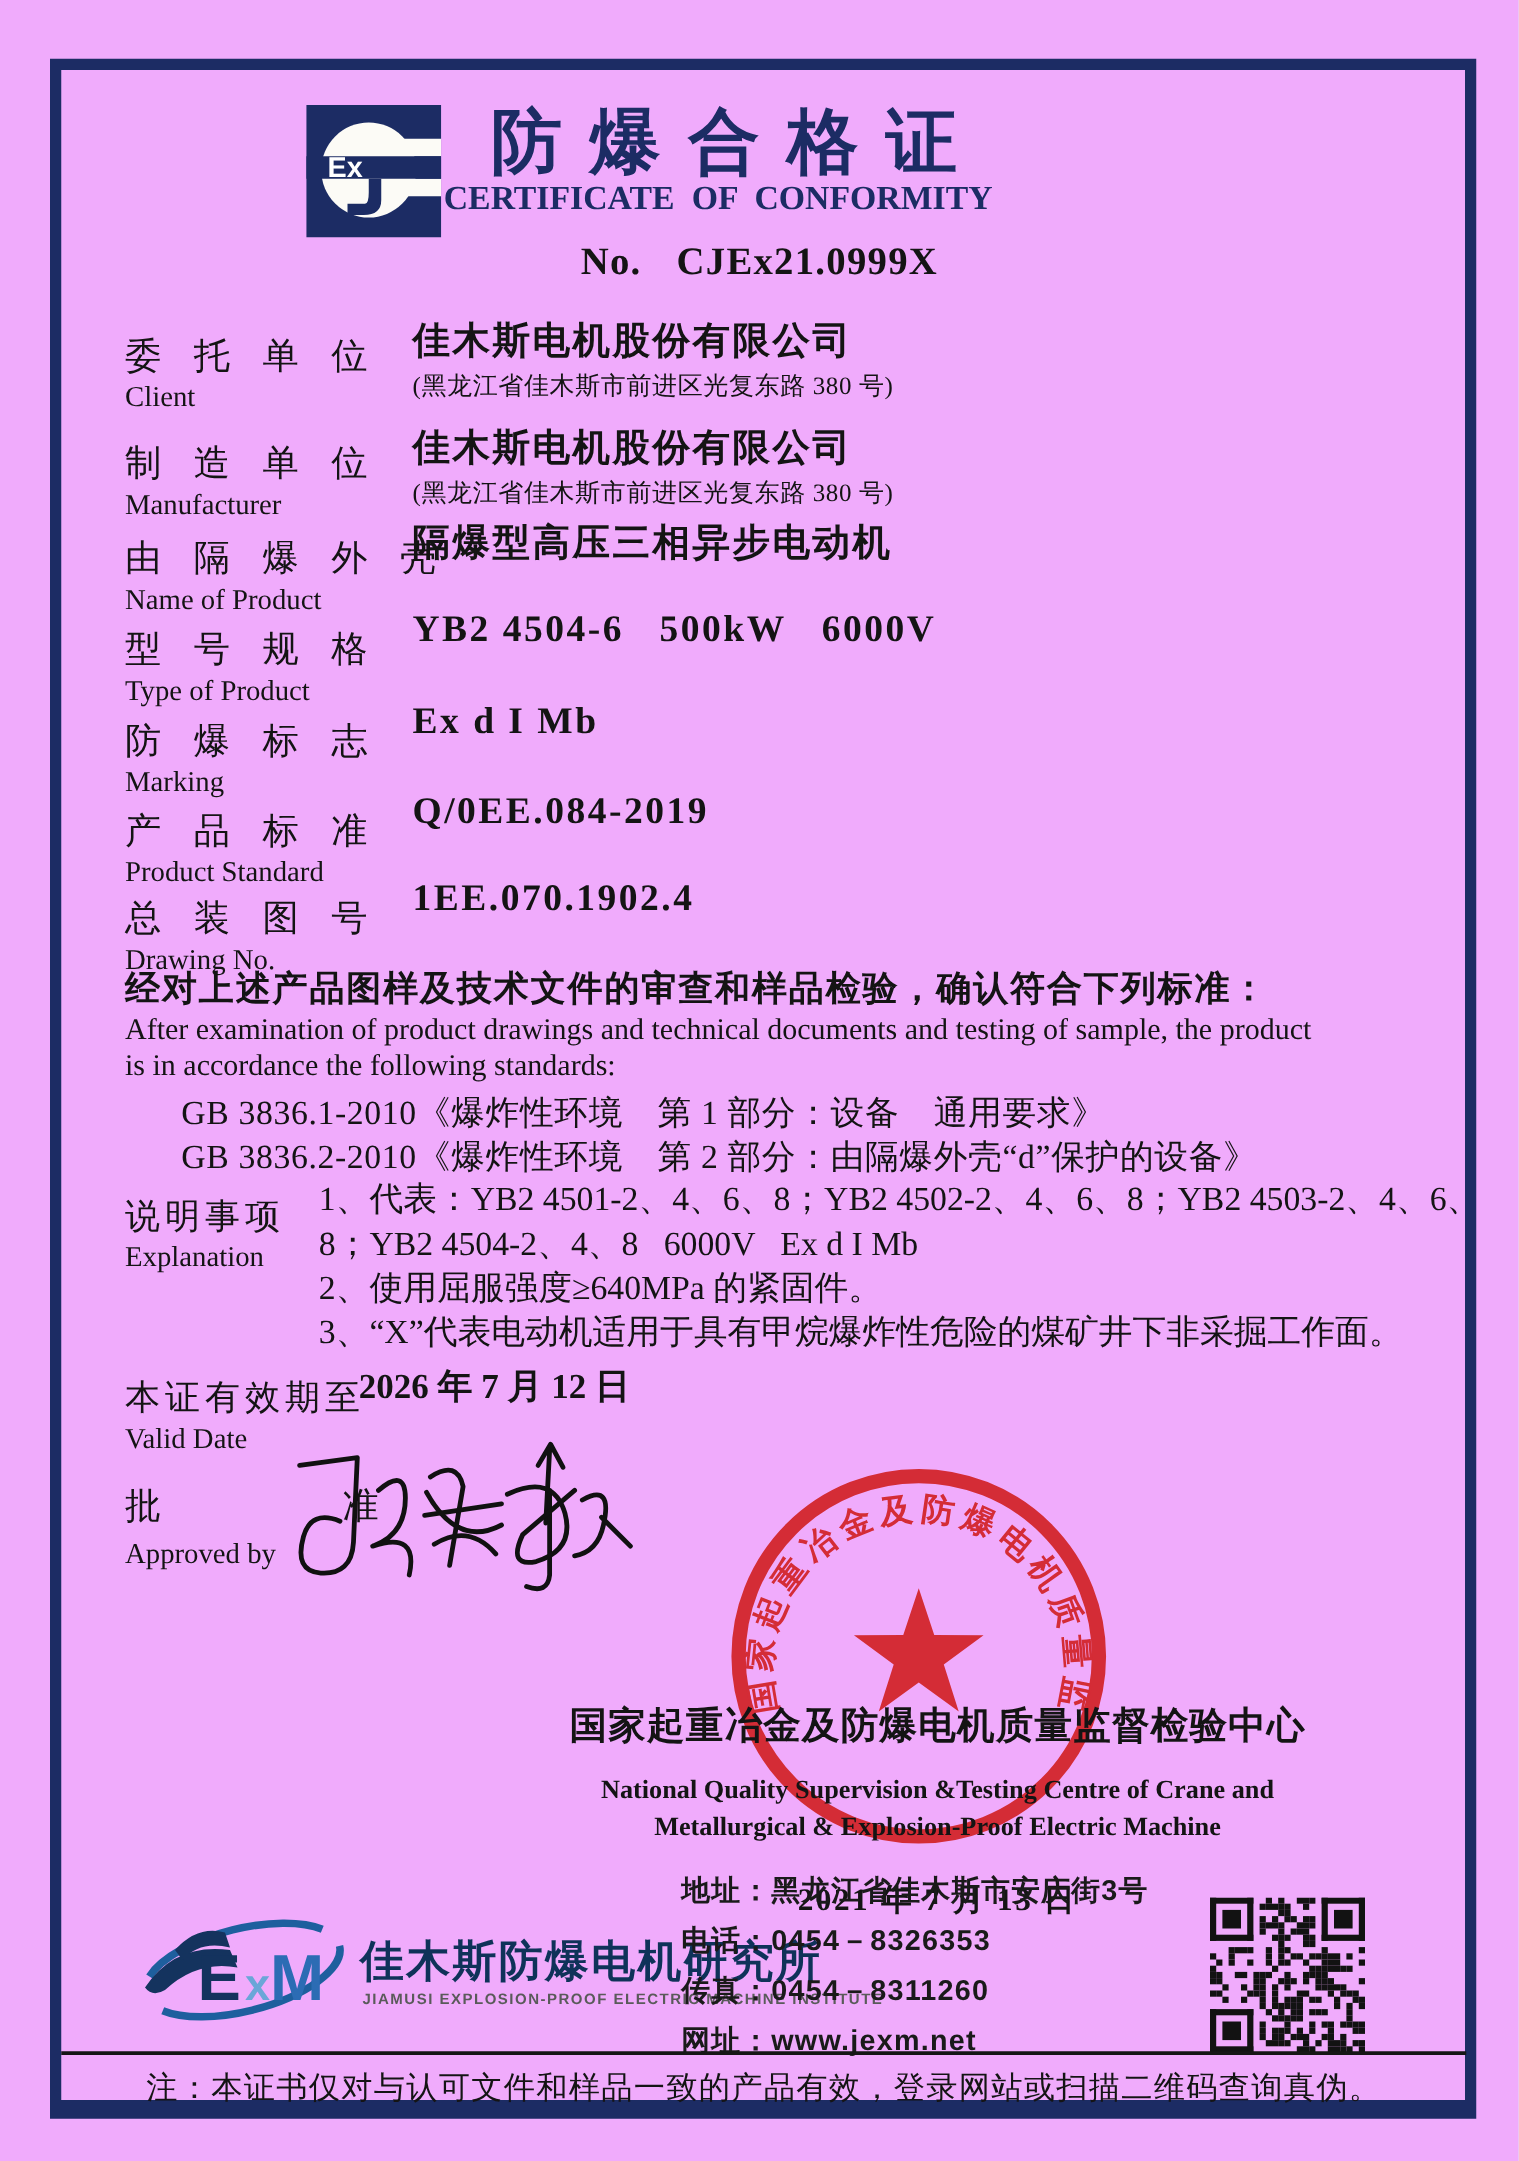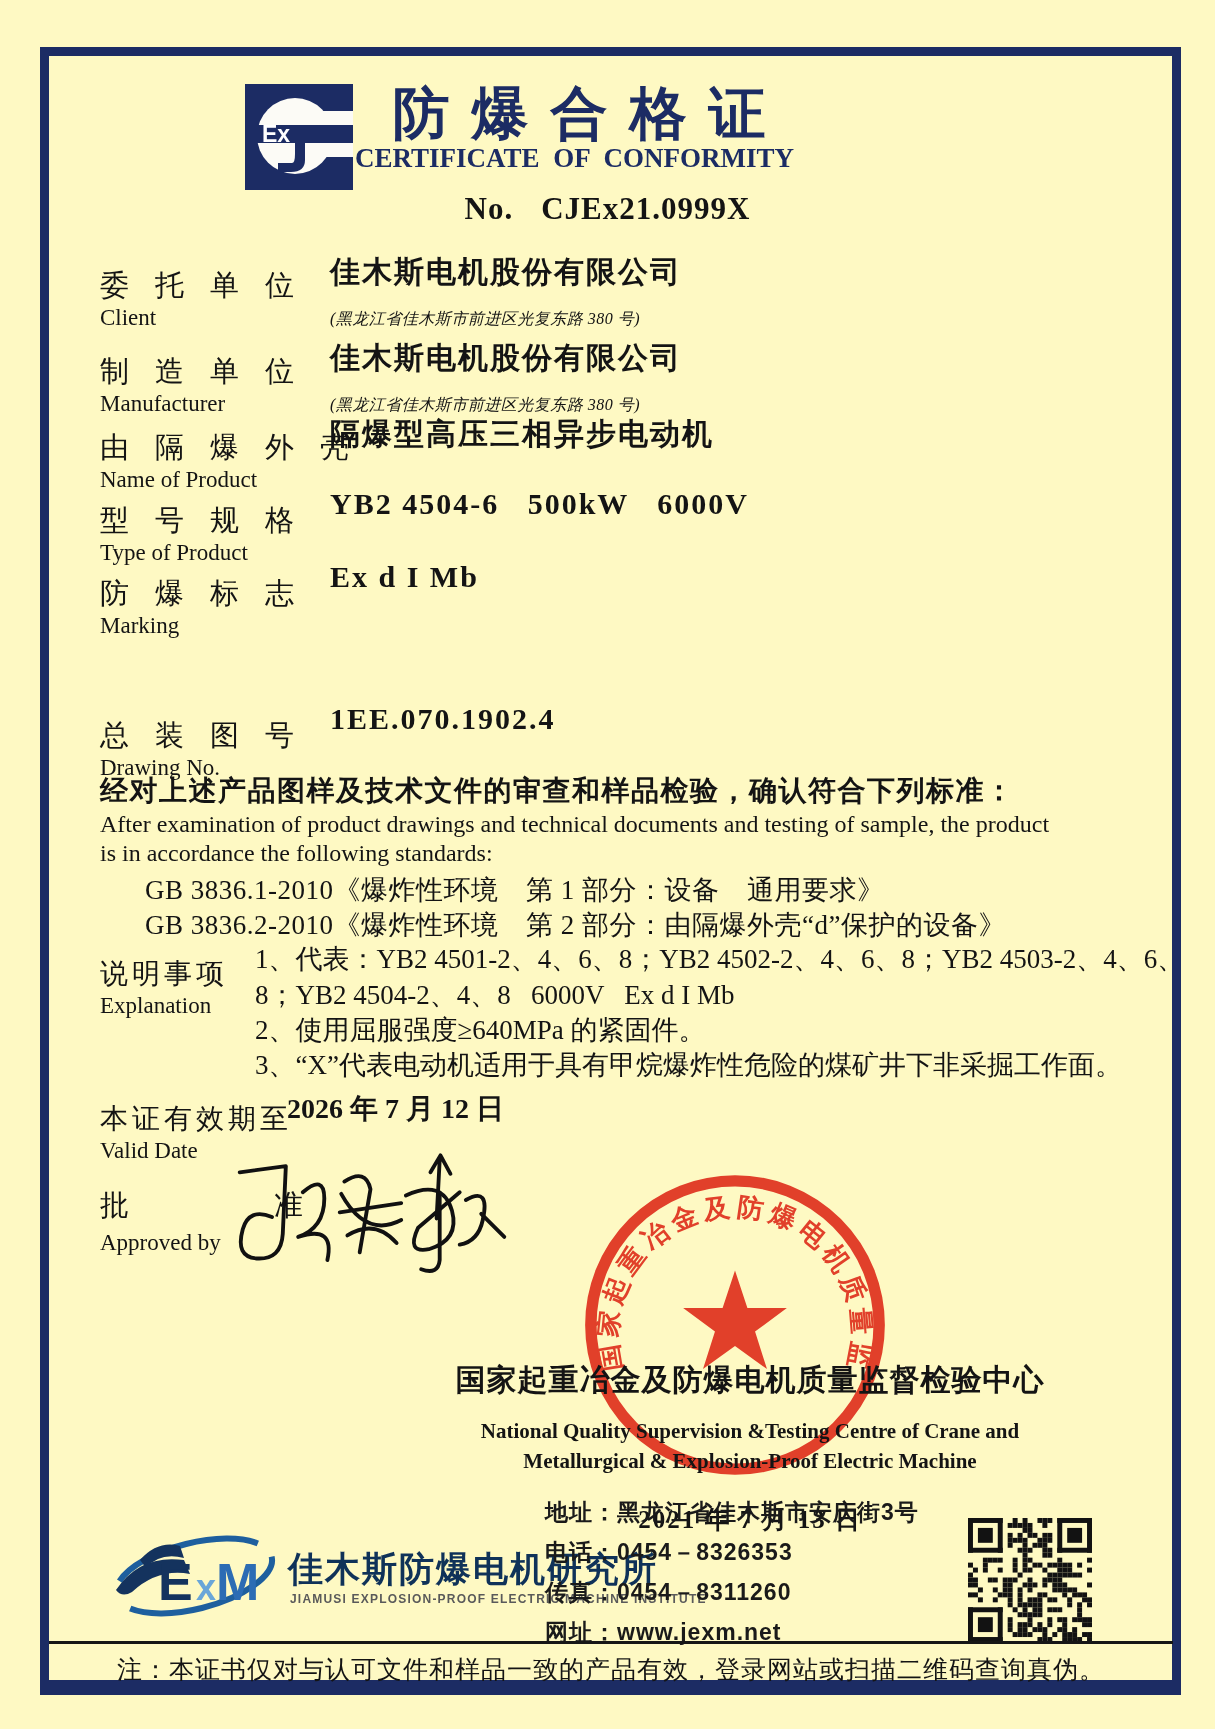--- a/index.html
+++ b/index.html
@@ -1,19 +1,19 @@
 <!DOCTYPE html>
 <html><head>
 <meta charset="utf-8">
 <style>
   * { margin:0; padding:0; box-sizing:border-box; }
   html,body { background:#e9e9e9; }
   .page {
     position:relative; width:1215px; height:1729px; margin:0 auto;
-    background:#fef9c3; overflow:hidden;
+    background:#f0abfc; overflow:hidden;
     font-family:"Liberation Serif","DejaVu Serif",serif; color:#141414;
   }
   .frame {
     position:absolute; inset:47px 34px 34px 40px;
     border:9px solid #1c2c64; border-bottom-width:15px; background:transparent;
   }
   .abs { position:absolute; }
   .pre { white-space:pre; }
 
   
@@ -33,21 +33,21 @@
   }
   .cert-no .gap { display:inline-block; width:28px; }
 
   
   .frow { position:absolute; left:100px; width:1030px; }
   .lbl-cn { font-size:29px; font-weight:normal; letter-spacing:26px; line-height:1.05; white-space:nowrap;margin-top:18px; }
   .lbl-cn.tight { letter-spacing:4px; }
   .lbl-en { font-size:23px; margin-top:5px; font-family:"Liberation Serif",serif; }
   .fval { position:absolute; left:230px; top:0; width:780px; }
   .fval .v1 { font-size:30px; font-weight:600; letter-spacing:2px; }
-  .fval .v2 { font-size:16px; margin-top:16px; letter-spacing:0.5px;font-style:italic; }
+  .fval .v2 { font-size:20px; margin-top:2px; letter-spacing:0.5px; }
 
   
   .stmt-cn { left:100px; top:772px; font-size:28px; font-weight:bold; letter-spacing:1.5px; }
   .stmt-en { left:100px; width:1010px; font-size:24px; line-height:1.2; }
   .std-line { left:145px; font-size:27px; font-weight:500; letter-spacing:0.5px; }
 
   
   .expl-item { left:255px; width:880px; font-size:27px; font-weight:500; }
 
   
@@ -122,20 +122,27 @@
     <div class="lbl-en">Type of Product</div>
     <div class="fval">
         <div class="v1 pre">YB2 4504-6   500kW   6000V</div>
       </div>
   </div>
   <div class="frow" style="top:560px">
     <div class="lbl-cn">防爆标志</div>
     <div class="lbl-en">Marking</div>
     <div class="fval">
         <div class="v1 pre">Ex d I Mb</div>
+      </div>
+  </div>
+  <div class="frow" style="top:632px">
+    <div class="lbl-cn">产品标准</div>
+    <div class="lbl-en">Product Standard</div>
+    <div class="fval">
+        <div class="v1 pre">Q/0EE.084-2019</div>
       </div>
   </div>
   <div class="frow" style="top:702px">
     <div class="lbl-cn">总装图号</div>
     <div class="lbl-en">Drawing No.</div>
     <div class="fval">
         <div class="v1 pre">1EE.070.1902.4</div>
       </div>
   </div>
 

